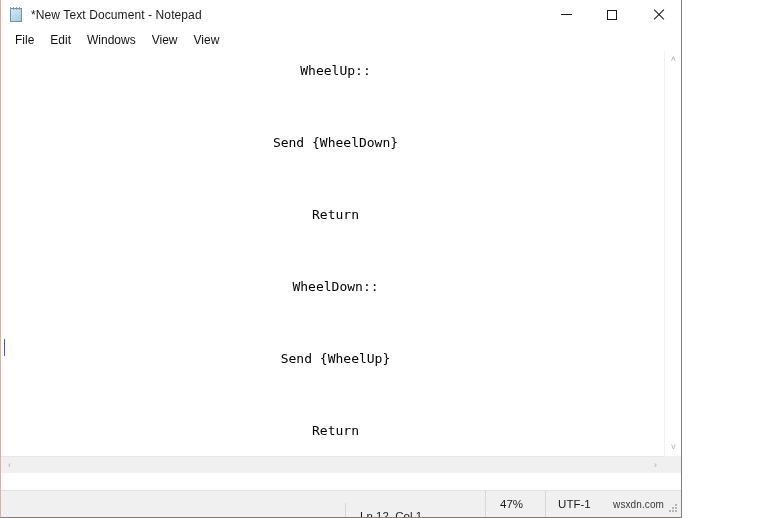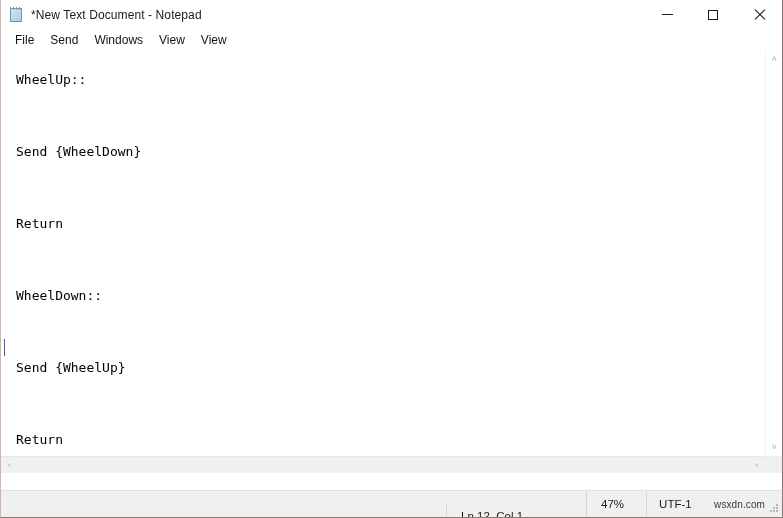--- a/index.html
+++ b/index.html
@@ -7,21 +7,21 @@
     padding: 0;
     background: #ffffff;
   }
   body {
     font-family: "Liberation Sans", sans-serif;
     -webkit-font-smoothing: antialiased;
   }
 
   #app {
     position: relative;
-    width: 783px;
+    width: 682px;
     height: 518px;
     overflow: hidden;
     background: #ffffff;
     box-sizing: border-box;
     border-left: 1px solid #c8b8b0;
     border-right: 1px solid #8a7a72;
     border-bottom: 1px solid #8a7a72;
   }
 
   
@@ -144,21 +144,22 @@
     padding: 0;
   }
   .editor-text {
     font-family: "DejaVu Sans Mono", "Liberation Mono", monospace;
     font-size: 13px;
     line-height: 36px;
     color: #000000;
     white-space: pre;
     padding-left: 6px;
     padding-top: 2px;
-    margin: 9px;
+    margin: 0;
+    text-align: center;
   }
   .caret {
     position: absolute;
     left: 3px;
     top: 288px;
     width: 1px;
     height: 17px;
     background: #202060;
     opacity: 0.75;
   }
@@ -292,21 +293,21 @@
         <span class="glyph-max"></span>
       </div>
       <div class="winbtn">
         <span class="glyph-close"></span>
       </div>
     </div>
   </div>
 
   <div class="menubar">
     <div class="menu-item">File</div>
-    <div class="menu-item">Send</div>
+    <div class="menu-item">Edit</div>
     <div class="menu-item">Windows</div>
     <div class="menu-item">View</div>
     <div class="menu-item">View</div>
   </div>
 
   <div class="editor-wrap">
 
     <div class="editor">
       <pre class="editor-text">WheelUp::
 

